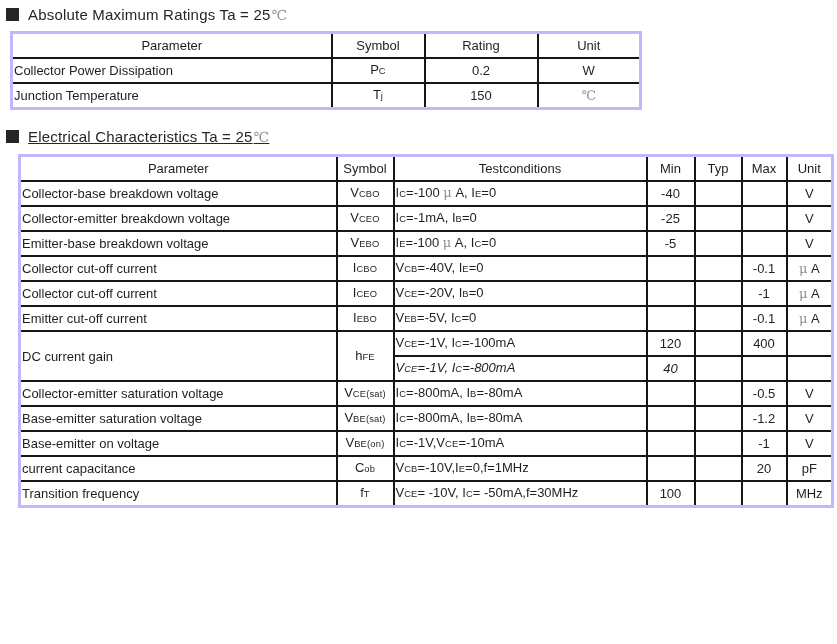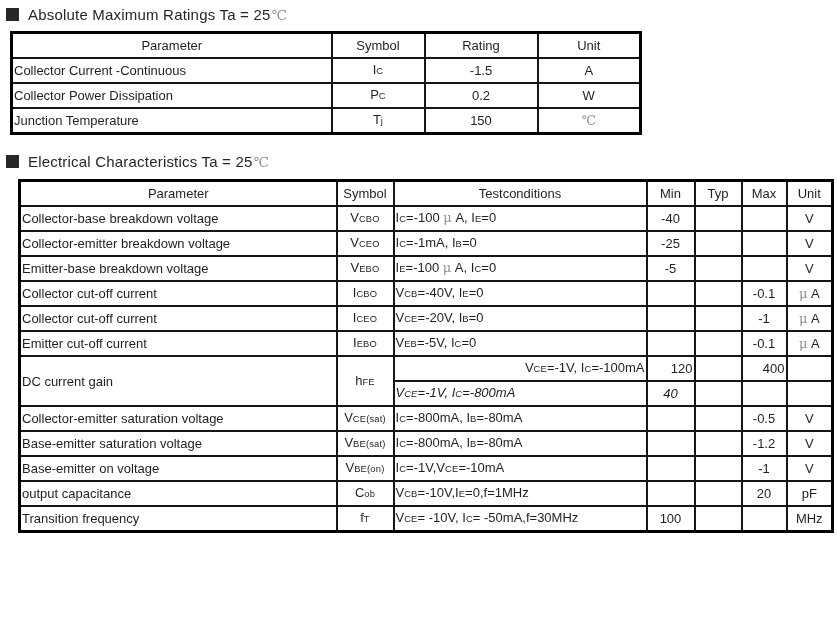--- a/index.html
+++ b/index.html
@@ -15,21 +15,21 @@
   .section-title {
     display: flex; align-items: center;
     font-size: 15px; color: #262626;
     letter-spacing: 0.2px;
   }
   .section-title .bullet {
     width: 13px; height: 13px; background: #262626;
     display: inline-block; margin-right: 9px; flex: 0 0 auto;
   }
   #title1 { padding: 6px 0 0 6px; text-align: center; }
-  #title2 { padding: 18px 0 0 6px; }
+  #title2 { padding: 18px 0 0 6px; text-decoration: underline; }
 
   .gray {
     font-family: "DejaVu Serif", serif;
     color: #8d9091;
     font-weight: normal;
   }
   .title-degc { font-size: 14px; margin-left: 1px; }
 
   table.ds {
     border-collapse: collapse;
@@ -43,28 +43,28 @@
     border: 2px solid #161616;
     font-size: 13px;
     font-weight: normal;
     height: 23px;
     line-height: 15px;
     padding: 0 1px;
     overflow: hidden;
     white-space: nowrap;
     background: #ffffff;
   }
-  table.ds { border: 3px solid #000000; }
+  table.ds { border: 3px solid #c4b5fd; }
 
   td.left { text-align: left; padding-left: 5px; }
   th.center, td.center { text-align: center; }
 
   .sub { font-size: 0.72em; letter-spacing: 0.2px; }
 
-  td.thin-bottom { border-bottom-width: 1px; text-align: right; }
+  td.thin-bottom { border-bottom-width: 1px; }
   td.thin-top { border-top-width: 1px; font-style: italic; }
 </style>
 </head>
 <body>
 
 <div class="page">
 
   <div class="section-title" id="title1">
     <span class="bullet"></span>
     <span>Absolute Maximum Ratings Ta = 25</span>
@@ -80,26 +80,20 @@
       </colgroup>
       <thead>
         <tr>
           <th class="center"><span>Parameter</span></th>
           <th class="center"><span>Symbol</span></th>
           <th class="center"><span>Rating</span></th>
           <th class="center"><span>Unit</span></th>
         </tr>
       </thead>
       <tbody>
-        <tr>
-          <td class="left"><span>Collector Current -Continuous</span></td>
-          <td class="center"><span>I</span><span class="sub">C</span></td>
-          <td class="center"><span>-1.5</span></td>
-          <td class="center"><span>A</span></td>
-        </tr>
         <tr>
           <td class="left"><span>Collector Power Dissipation</span></td>
           <td class="center"><span>P</span><span class="sub">C</span></td>
           <td class="center"><span>0.2</span></td>
           <td class="center"><span>W</span></td>
         </tr>
         <tr>
           <td class="left"><span>Junction Temperature</span></td>
           <td class="center"><span>T</span><span class="sub">j</span></td>
           <td class="center"><span>150</span></td>
@@ -227,21 +221,21 @@
         <tr>
           <td class="left"><span>Base-emitter on voltage</span></td>
           <td class="center"><span>V</span><span class="sub">BE(on)</span></td>
           <td class="left"><span>I</span><span class="sub">C</span><span>=-1V,V</span><span class="sub">CE</span><span>=-10mA</span></td>
           <td class="center"></td>
           <td class="center"></td>
           <td class="center"><span>-1</span></td>
           <td class="center"><span>V</span></td>
         </tr>
         <tr>
-          <td class="left"><span>output capacitance</span></td>
+          <td class="left"><span>current capacitance</span></td>
           <td class="center"><span>C</span><span class="sub">ob</span></td>
           <td class="left"><span>V</span><span class="sub">CB</span><span>=-10V,I</span><span class="sub">E</span><span>=0,f=1MHz</span></td>
           <td class="center"></td>
           <td class="center"></td>
           <td class="center"><span>20</span></td>
           <td class="center"><span>pF</span></td>
         </tr>
         <tr>
           <td class="left"><span>Transition frequency</span></td>
           <td class="center"><span>f</span><span class="sub">T</span></td>

